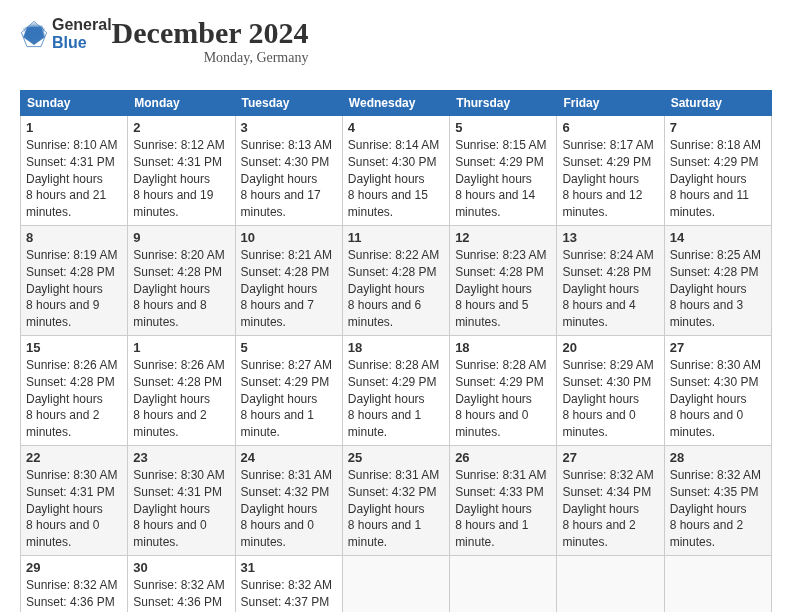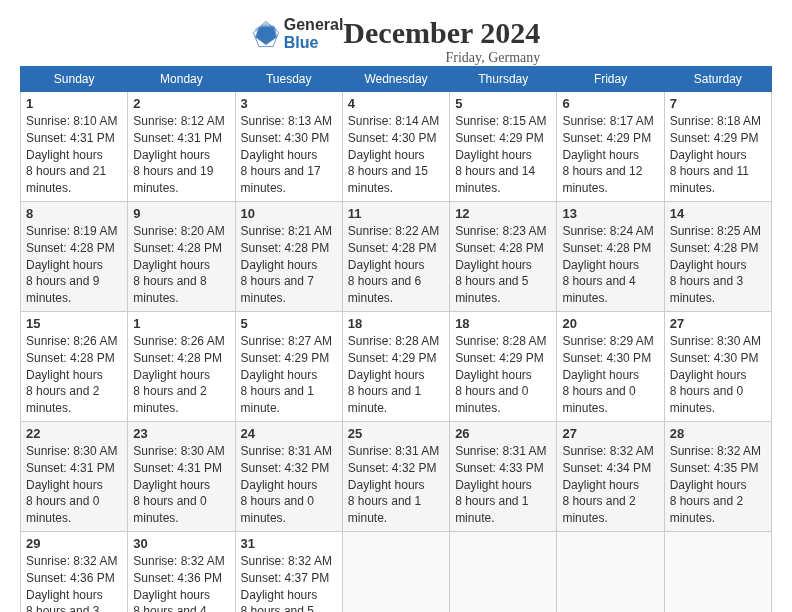--- a/index.html
+++ b/index.html
@@ -11,23 +11,23 @@
       overflow: hidden;
     }
     .page {
       width: 792px;
       height: 612px;
       padding: 16px 20px 10px 20px;
       background: #fff;
     }
     .header {
       display: flex;
-      justify-content: center;
+      justify-content: flex-start;
       align-items: flex-start;
-      margin-bottom: 0;
+      margin-bottom: 24px;
     }
     .logo {
       display: flex;
       align-items: center;
       gap: 4px;
     }
     .logo-text {
       display: flex;
       flex-direction: column;
       line-height: 1.1;
@@ -61,22 +61,22 @@
     }
     .calendar {
       width: 100%;
       border-collapse: collapse;
       table-layout: fixed;
     }
     .calendar th {
       background: #2a6db5;
       color: #fff;
       font-size: 12px;
-      font-weight: normal;
-      text-align: center;
+      font-weight: bold;
+      text-align: left;
       padding: 5px 6px;
       border: 1px solid #2a6db5;
     }
     .calendar td {
       border: 1px solid #ccc;
       vertical-align: top;
       padding: 4px 5px;
       font-size: 9.5px;
       color: #333;
       height: 82px;
@@ -113,21 +113,21 @@
         <polygon points="20,2 38,18 30,38 10,38 2,18" fill="none" stroke="#2a6db5" stroke-width="1"></polygon>
         <path d="M10,10 L30,10 L35,25 L20,35 L5,25 Z" fill="#2a6db5" opacity="0.8"></path>
       </svg>
       <div class="logo-text">
         <span class="logo-general">General</span>
         <span class="logo-blue">Blue</span>
       </div>
     </div>
     <div class="title-area">
       <div class="month-title">December 2024</div>
-      <div class="subtitle">Friday, Germany</div>
+      <div class="subtitle">Monday, Germany</div>
     </div>
   </div>
 
   <table class="calendar">
     <thead>
       <tr>
         <th>Sunday</th>
         <th>Monday</th>
         <th>Tuesday</th>
         <th>Wednesday</th>

